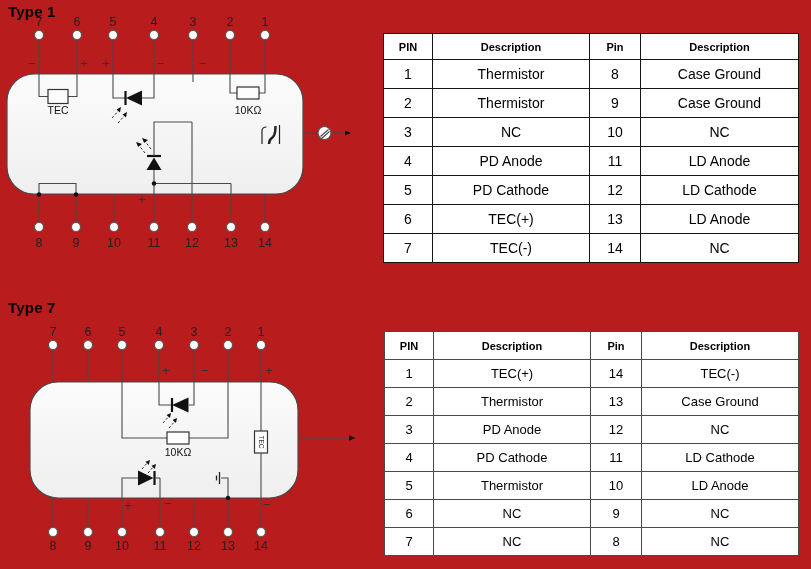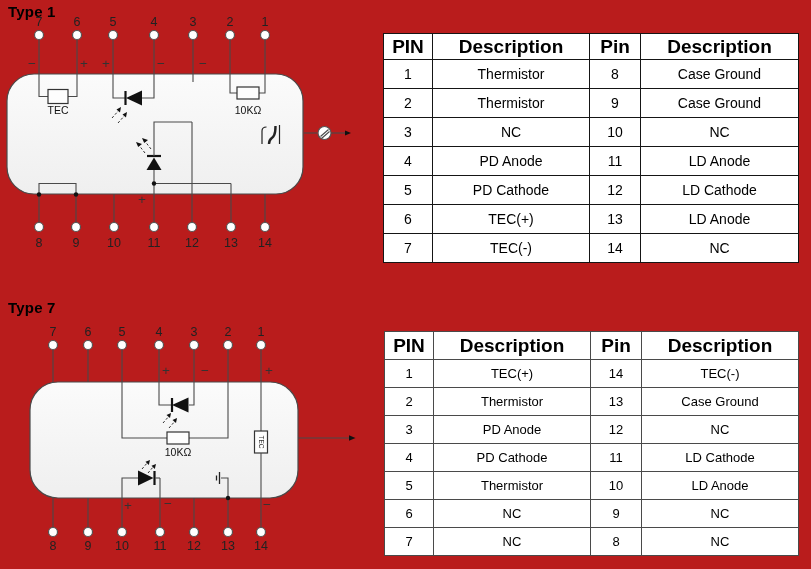--- a/index.html
+++ b/index.html
@@ -23,21 +23,21 @@
   .dash{stroke:#333;stroke-width:1;stroke-dasharray:2.5 2;fill:none;}
   .dot{fill:#111;stroke:none;}
   .pin-num{font-size:12.5px;fill:#222;text-anchor:middle;}
   .pol{font-size:13.5px;fill:#333;text-anchor:middle;}
   .comp-label{font-size:10.5px;fill:#111;text-anchor:middle;}
   .tec-small{font-size:6.5px;fill:#333;text-anchor:middle;}
   .iso{fill:none;stroke:#222;}
 
   .pin-table{position:absolute;border-collapse:collapse;table-layout:fixed;text-align:center;color:#000;background:#fff;}
   .pin-table th,.pin-table td{padding:0;vertical-align:middle;}
-  .pin-table th{font-weight:bold;font-size:19px;}
+  .pin-table th{font-weight:bold;font-size:11px;}
   .t1{left:383px;top:33px;width:415px;}
   .t1 th,.t1 td{border:1.6px solid #151515;}
   .t1 th{height:25px;}
   .t1 td{font-size:14px;height:28px;}
   .t2{left:384px;top:331px;width:414px;}
   .t2 th,.t2 td{border:1px solid #4a4a4a;}
   .t2 th{height:27px;}
   .t2 td{font-size:13px;height:27px;}
 </style>
 </head>

